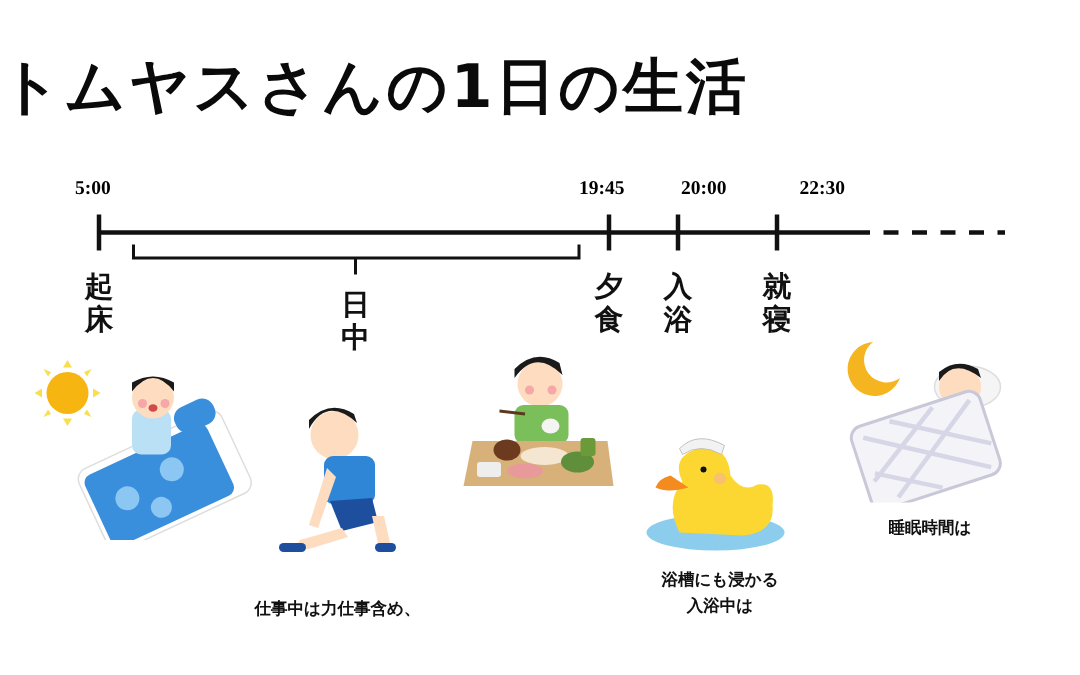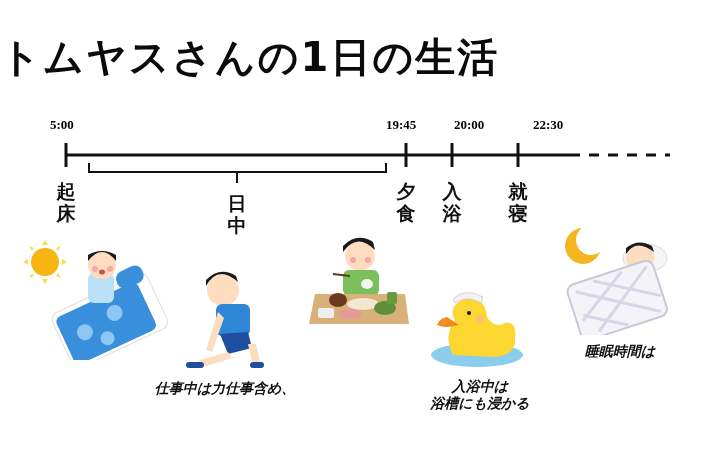--- a/index.html
+++ b/index.html
@@ -5,21 +5,21 @@
   * { margin: 0; padding: 0; box-sizing: border-box; }
   html, body { width: 720px; height: 450px; background: #ffffff; overflow: hidden; }
   body { position: relative; font-family: "DejaVu Sans", "Liberation Sans", sans-serif; color: #111; }
   .abs { position: absolute; }
   .title {
     left: 0; width: 720px; top: 30px; text-align: left;
     font-size: 40px; font-weight: bold; letter-spacing: 2px; color: #0a0a0a;
   }
   .time { font-size: 13px; font-weight: bold; color: #000000; top: 117px; font-family: Liberation Serif, serif; }
   .vlabel { font-size: 19px; font-weight: bold; line-height: 22px; width: 24px; text-align: center; color: #111; }
-  .caption { font-size: 14px; font-weight: bold; text-align: center; line-height: 17px; color: #111; font-style: italic; }
+  .caption { font-size: 11px; font-weight: bold; text-align: center; line-height: 17px; color: #111; }
   svg.timeline { left: 0; top: 0; }
 </style>
 </head>
 <body>
 
 <div class="abs title">トムヤスさんの1日の生活</div>
 
 <div class="abs time" style="left:50px;">5:00</div>
 <div class="abs time" style="left:386px;">19:45</div>
 <div class="abs time" style="left:454px;">20:00</div>
@@ -131,22 +131,22 @@
   <ellipse cx="85" cy="38" rx="22" ry="14" fill="#f5f5f5" stroke="#ddd"></ellipse>
   <circle cx="80" cy="38" r="14" fill="#fddcc0"></circle>
   <path d="M66 34 Q76 18 94 32 L92 26 Q78 18 66 28 Z" fill="#1a1a1a"></path>
   <rect x="62" y="50" width="24" height="10" rx="4" fill="#2f86d6"></rect>
   <g transform="rotate(-18 55 80)">
     <rect x="12" y="52" width="90" height="58" rx="8" fill="#f3f3f8" stroke="#c8c8d8" stroke-width="2"></rect>
     <path d="M20 60 L95 105 M40 55 L100 90 M20 85 L60 108 M95 58 L30 105 M70 55 L18 90" stroke="#d6d6e6" stroke-width="3"></path>
   </g>
 </svg>
 
-<div class="abs caption" style="left:150px; top:380px; width:150px;text-align:center;">
+<div class="abs caption" style="left:150px; top:397px; width:150px;text-align:center;">
   <div>仕事中は力仕事含め、</div>
 </div>
 <div class="abs caption" style="left:420px; top:378px; width:120px;">
+  <div>浴槽にも浸かる</div>
   <div>入浴中は</div>
-  <div>浴槽にも浸かる</div>
 </div>
 <div class="abs caption" style="left:570px; top:343px; width:100px;">
   <div>睡眠時間は</div>
 </div>
 
 </body></html>

